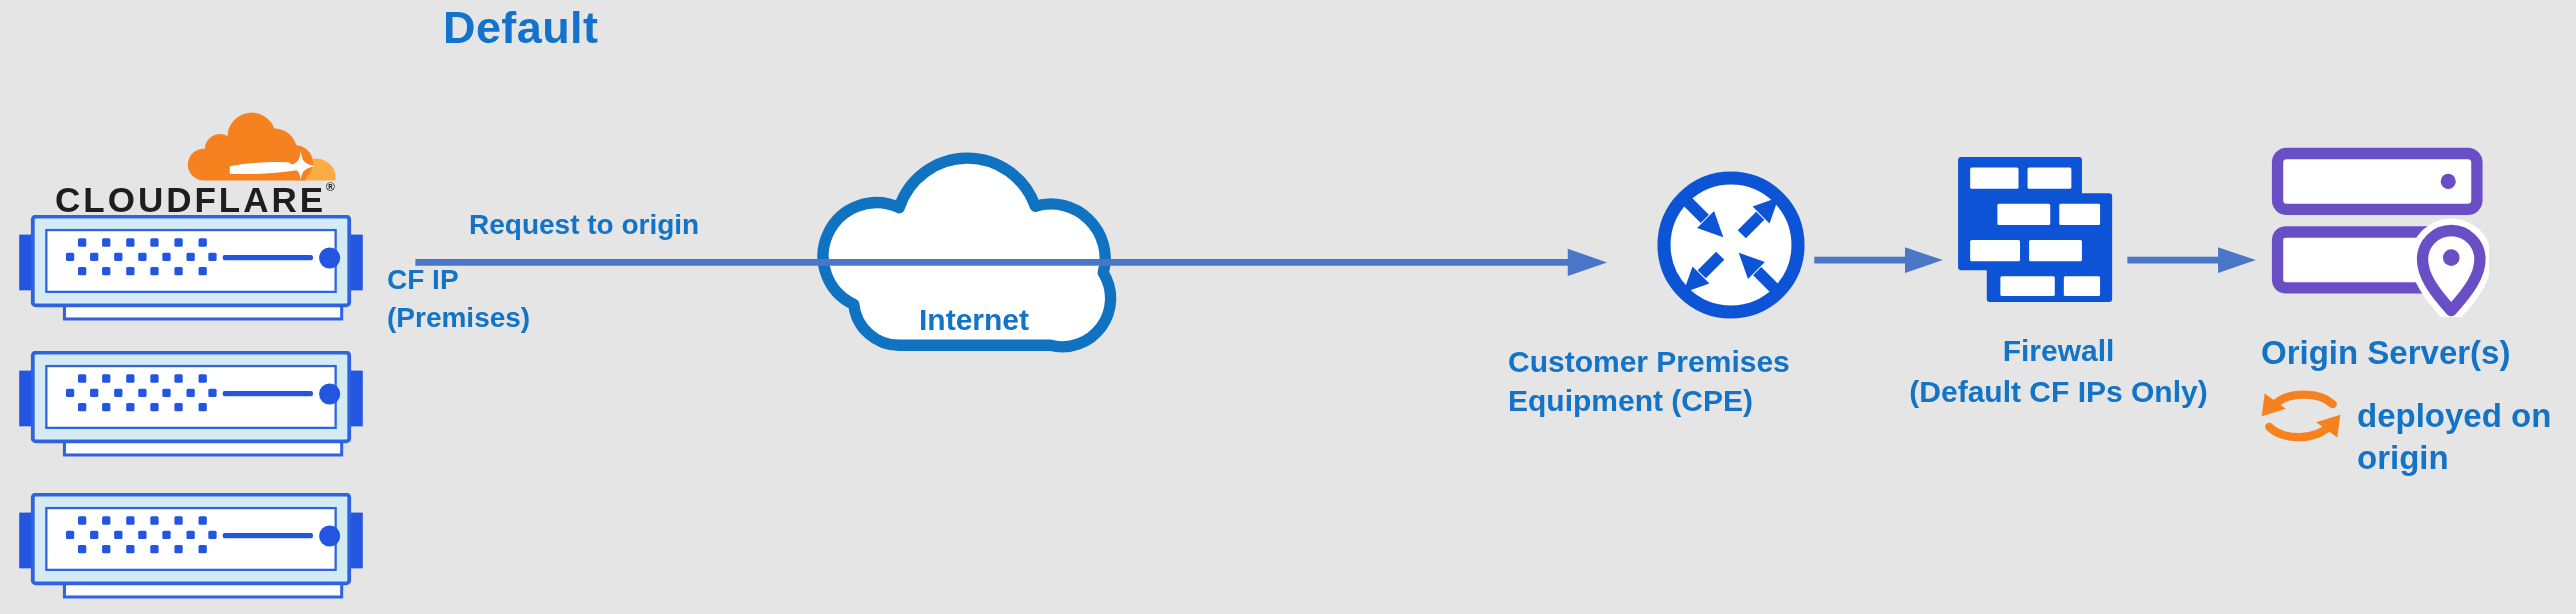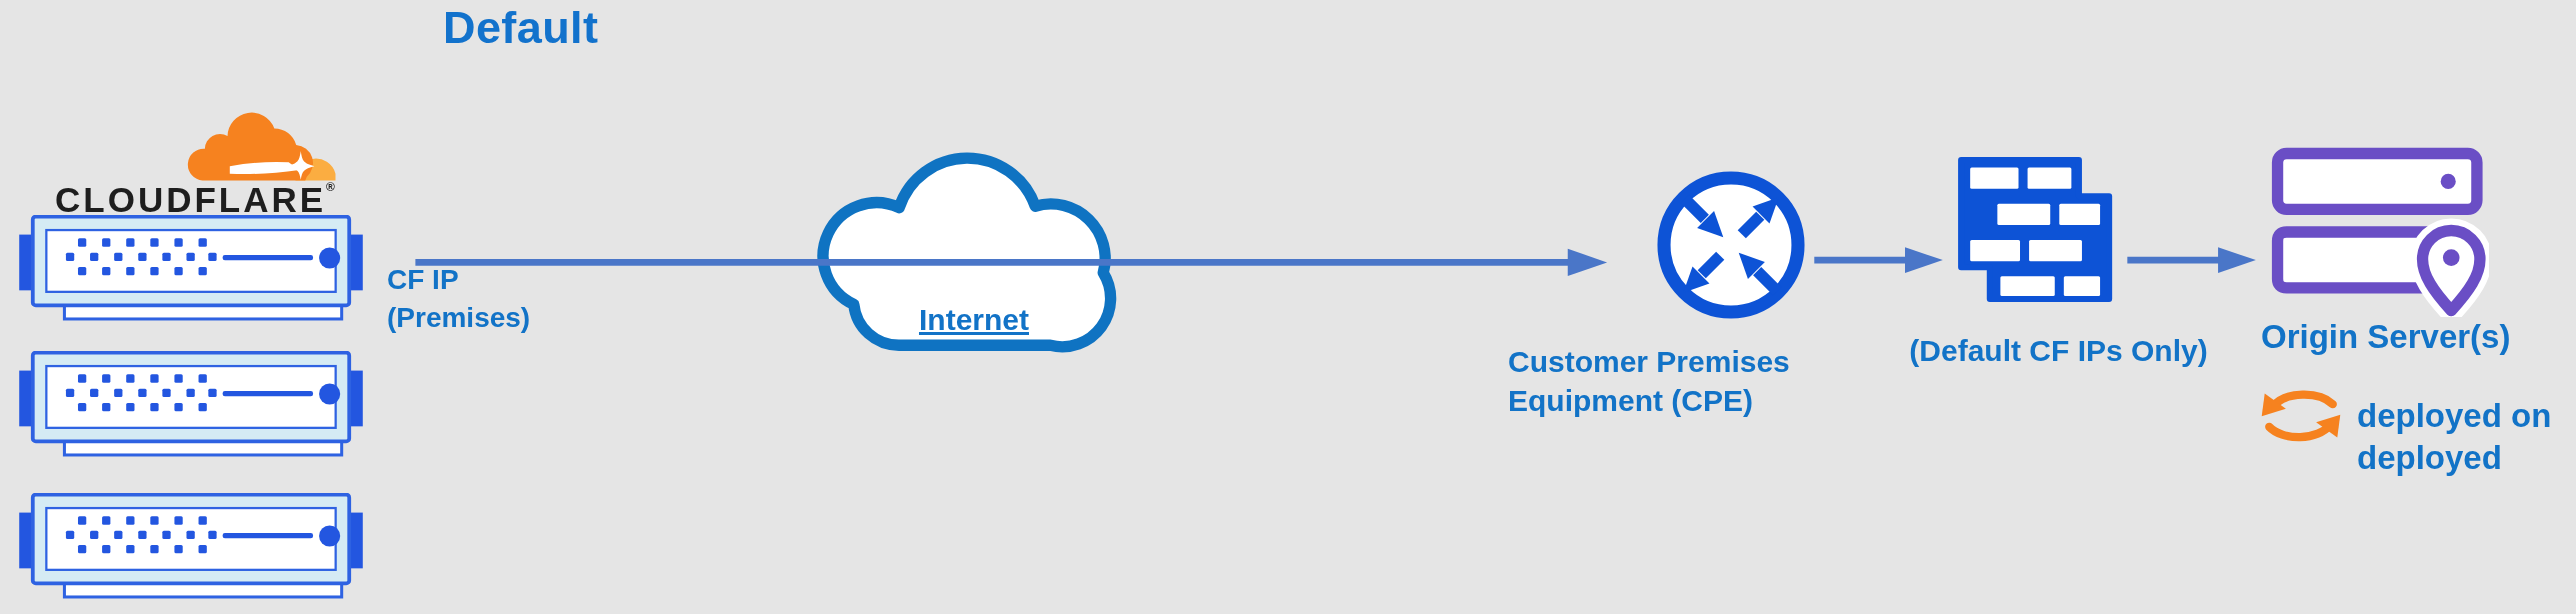--- a/index.html
+++ b/index.html
@@ -143,26 +143,27 @@
     <g style="stroke:var(--line-blue);fill:var(--line-blue)">
       <line x1="548" y1="347" x2="2076" y2="347" stroke-width="9"></line>
       <polygon points="2124,347 2072,329 2072,365" stroke="none"></polygon>
       <line x1="2398" y1="344" x2="2522" y2="344" stroke-width="9"></line>
       <polygon points="2568,344 2518,327 2518,361" stroke="none"></polygon>
       <line x1="2812" y1="344" x2="2936" y2="344" stroke-width="9"></line>
       <polygon points="2982,344 2932,327 2932,361" stroke="none"></polygon>
     </g>
   </svg>
 
+  <div class="abs lbl" style="left:469px;top:209px;font-size:28px;white-space:nowrap;">Request to origin</div>
   <div class="abs lbl" style="left:387px;top:261px;font-size:28px;line-height:38px;">
     <div>CF IP</div>
     <div>(Premises)</div>
   </div>
 
-  <div class="abs lbl center" style="left:810px;top:303px;width:328px;font-size:30px;text-decoration:underline;">Internet</div>
+  <div class="abs lbl center" style="left:810px;top:303px;width:328px;font-size:30px;">Internet</div>
 
   <svg class="abs" style="left:1654px;top:168px;" width="154" height="154" viewBox="0 0 200 200">
     <circle cx="100" cy="100" r="87" fill="#ffffff" style="stroke:var(--icon-blue)" stroke-width="17"></circle>
     <g style="stroke:var(--icon-blue);fill:var(--icon-blue)" stroke-width="15">
       <line x1="40" y1="40" x2="66" y2="66"></line>
       <polygon points="90,90 56,78 78,56" stroke="none"></polygon>
       <line x1="114" y1="86" x2="138" y2="62"></line>
       <polygon points="162,38 150,72 128,50" stroke="none"></polygon>
       <line x1="86" y1="114" x2="62" y2="138"></line>
       <polygon points="38,162 50,128 72,150" stroke="none"></polygon>
@@ -184,44 +185,45 @@
       <rect x="52" y="62" width="70" height="28" rx="2"></rect>
         <rect x="134" y="62" width="54" height="28" rx="2"></rect>
       <rect x="16" y="110" width="66" height="28" rx="2"></rect>
         <rect x="94" y="110" width="70" height="28" rx="2"></rect>
       <rect x="56" y="158" width="72" height="26" rx="2"></rect>
         <rect x="140" y="158" width="48" height="26" rx="2"></rect>
     </g>
   </svg>
 
   <div class="abs lbl center" style="left:1892px;top:330px;width:333px;font-size:30px;line-height:41px;white-space:nowrap;">
+    <div>Firewall</div>
     <div>(Default CF IPs Only)</div>
   </div>
 
   <svg class="abs" style="left:2270px;top:147px;" width="219" height="170" viewBox="0 0 290 224">
     <rect x="10" y="8" width="264" height="74" rx="12" fill="#ffffff" style="stroke:var(--purple)" stroke-width="15"></rect>
     <circle cx="236" cy="45" r="10" style="fill:var(--purple)"></circle>
     <path d="M22 112 H252 L236 186 H22 Q10 186 10 174 V124 Q10 112 22 112 Z" fill="#ffffff" style="stroke:var(--purple)" stroke-width="15" stroke-linejoin="round"></path>
     <path d="M240 216 C216 190 202 169 202 148 A38 38 0 1 1 278 148 C278 169 264 190 240 216 Z" fill="#ffffff" stroke="#ffffff" stroke-width="32" stroke-linejoin="round"></path>
     <path d="M240 216 C216 190 202 169 202 148 A38 38 0 1 1 278 148 C278 169 264 190 240 216 Z" fill="#ffffff" style="stroke:var(--purple)" stroke-width="15" stroke-linejoin="round"></path>
     <circle cx="240" cy="146" r="11" style="fill:var(--purple)"></circle>
   </svg>
 
-  <div class="abs lbl" style="left:2261px;top:318px;font-size:33px;white-space:nowrap;">Origin Server(s)</div>
+  <div class="abs lbl" style="left:2261px;top:334px;font-size:33px;white-space:nowrap;">Origin Server(s)</div>
 
   <svg class="abs" style="left:2257px;top:383px;" width="88" height="65" viewBox="0 0 116 86">
     <g style="stroke:var(--orange);fill:none" stroke-width="11" stroke-linecap="round">
       <path d="M100 28 A45 27 0 0 0 22 30"></path>
       <path d="M16 58 A45 27 0 0 0 96 56"></path>
     </g>
     <g style="fill:var(--orange)">
       <polygon points="6,44 10,14 38,34"></polygon>
       <polygon points="110,42 106,72 78,52"></polygon>
     </g>
   </svg>
 
   <div class="abs lbl" style="left:2357px;top:395px;font-size:33px;line-height:42px;white-space:nowrap;">
     <div>deployed on</div>
-    <div>deployed</div>
+    <div>origin</div>
   </div>
 
 </div>
 
 
 </body></html>

